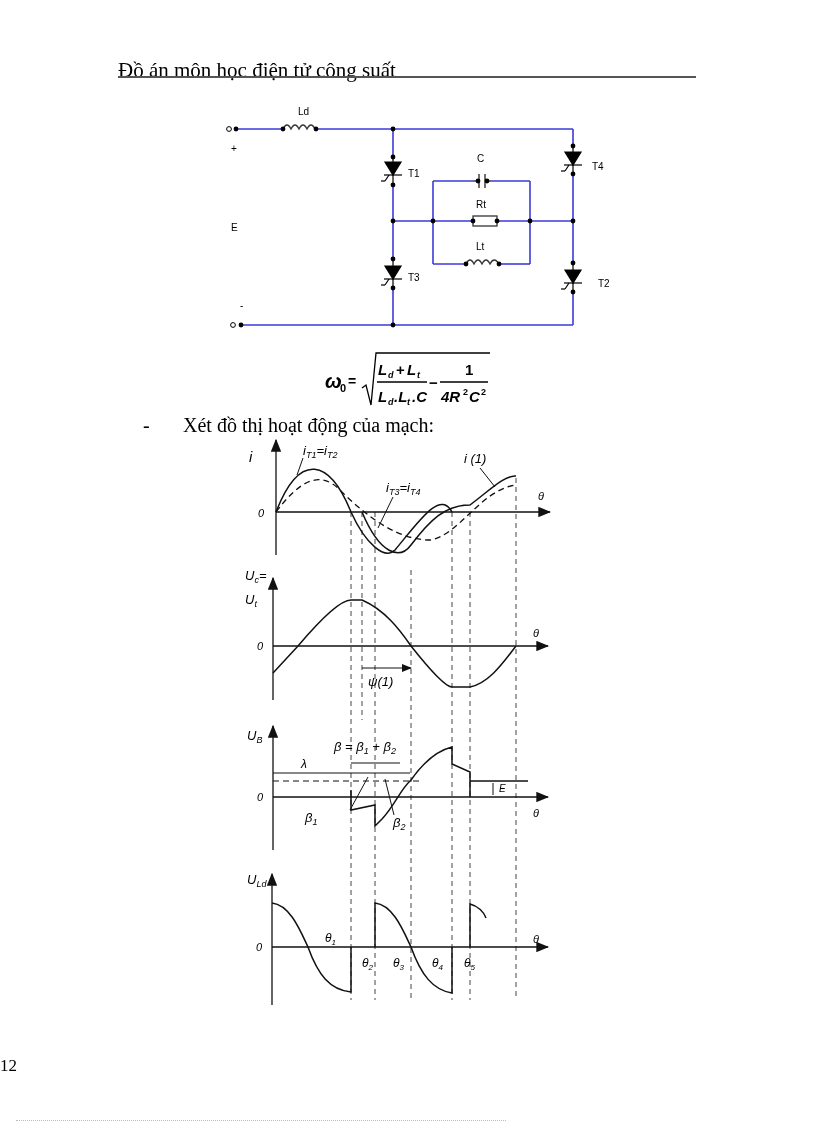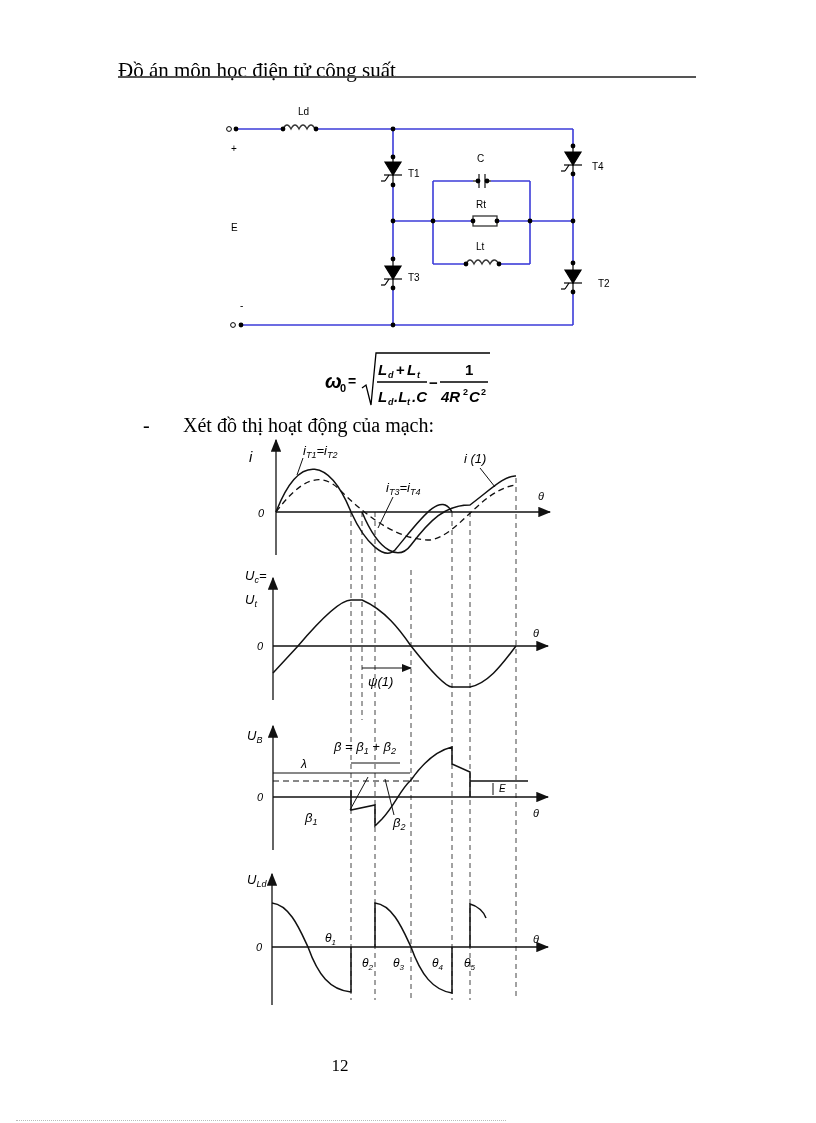--- a/index.html
+++ b/index.html
@@ -5,21 +5,21 @@
   html, body { margin: 0; padding: 0; background: #ffffff; }
   body { width: 816px; height: 1123px; position: relative; overflow: hidden;
          font-family: "Liberation Serif", serif; color: #000; }
   .header-title { position: absolute; left: 118px; top: 52px; font-size: 21px; margin-top: 6px; }
   .header-rule { position: absolute; left: 118px; top: 76px; width: 578px; height: 2px; background: #555; }
   .circuit { position: absolute; left: 215px; top: 95px; }
   .formula { position: absolute; left: 300px; top: 350px; }
   .bullet { position: absolute; left: 143px; top: 414px; font-size: 20px; }
   .bullet .dash { display: inline-block; width: 40px; }
   .plots { position: absolute; left: 230px; top: 430px; }
-  .page-number { position: absolute; left: 0; width: 680px; top: 1056px; text-align: center; font-size: 17px; }
+  .page-number { position: absolute; left: 0; width: 680px; top: 1056px; font-size: 17px; }
   .footer-dots { position: absolute; left: 16px; top: 1120px; width: 490px; height: 1px;
                  border-top: 1px dotted #bbb; }
   svg text { font-family: "Liberation Sans", sans-serif; }
   .ital { font-style: italic; }
 </style>
 </head>
 <body>
 
 <div class="header-title">Đồ án môn học điện tử công suất</div>
 <div class="header-rule"></div>

